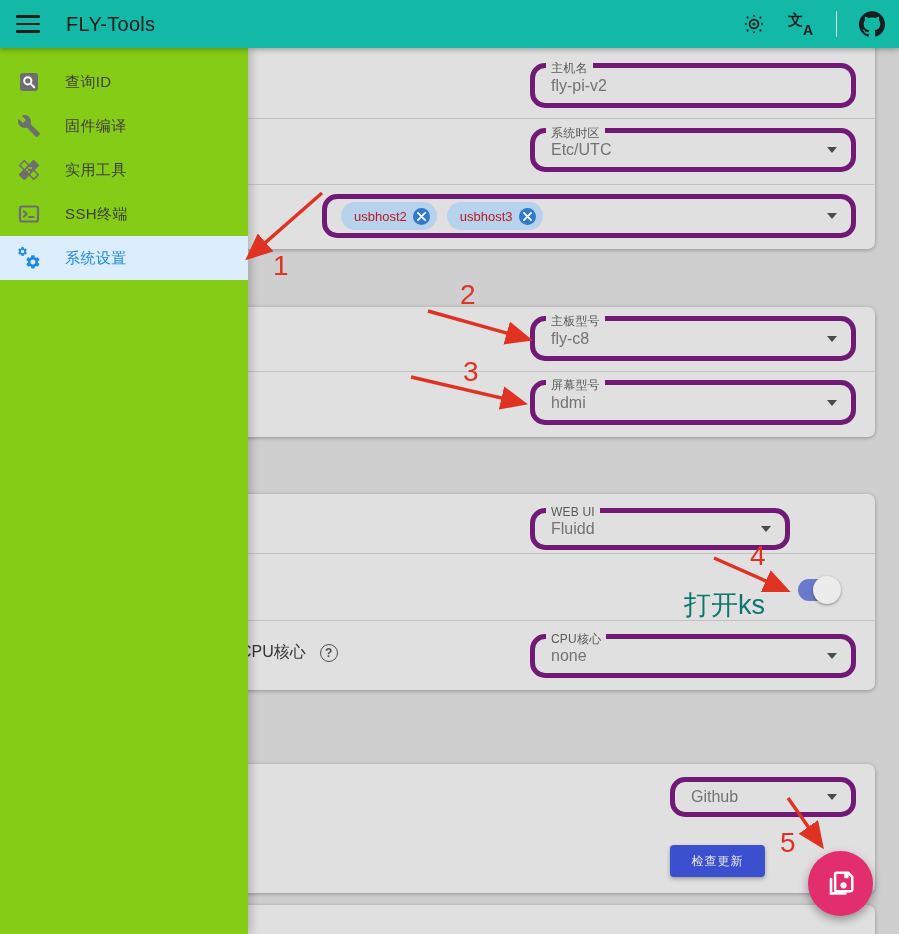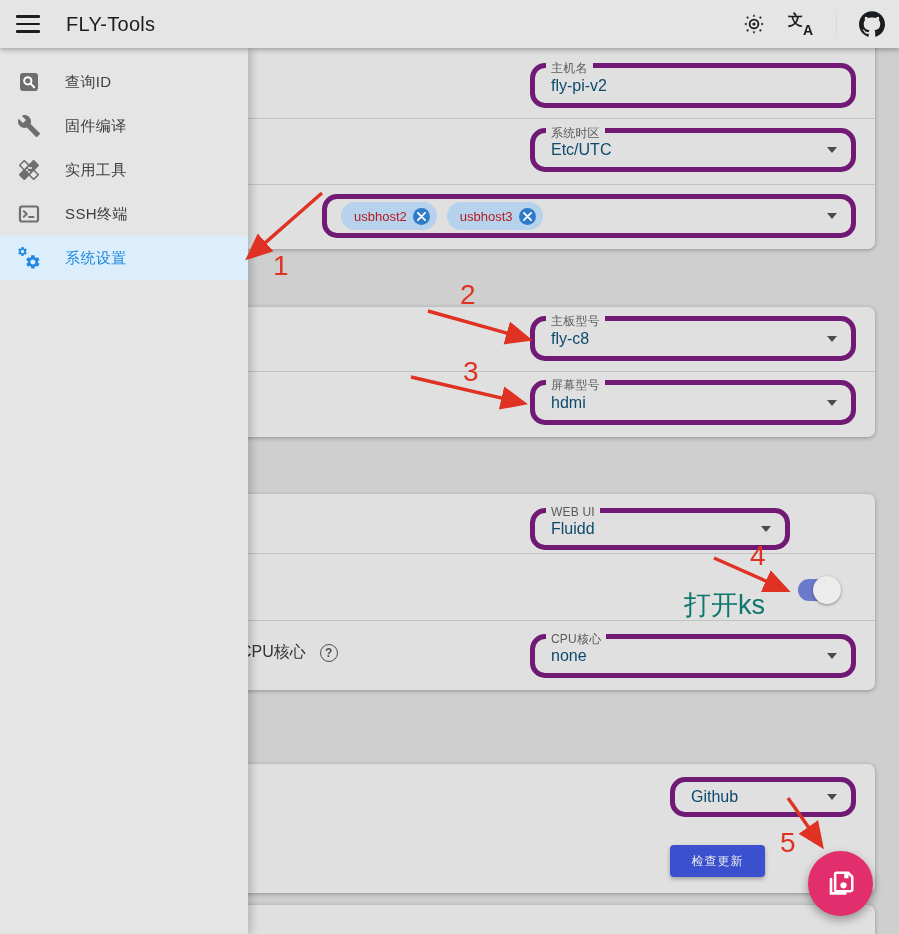--- a/index.html
+++ b/index.html
@@ -4,34 +4,34 @@
 <style>
   html,body{margin:0;padding:0;background:#fff;}
   *{box-sizing:border-box;}
   .stage{
     position:relative;width:899px;height:934px;overflow:hidden;
     font-family:"Liberation Sans","DejaVu Sans",sans-serif;
     background:#cfcfcf;
   }
   
   .appbar{
-    position:absolute;left:0;top:0;width:899px;height:48px;background:#e5e5e5;
+    position:absolute;left:0;top:0;width:899px;height:48px;background:#14b8a6;
     box-shadow:0 2px 5px rgba(0,0,0,.28);z-index:30;display:flex;align-items:center;
   }
   .hamburger{width:24px;height:18px;margin-left:16px;display:flex;flex-direction:column;justify-content:space-between;cursor:pointer;}
   .hamburger span{display:block;height:2.6px;background:#1d1d1d;border-radius:1px;}
   .app-title{margin-left:26px;font-size:20px;color:#1c1c1c;letter-spacing:.3px;}
   .appbar-right{position:absolute;right:14px;top:0;height:48px;display:flex;align-items:center;gap:22px;}
   .vdiv{width:1px;height:26px;background:#dadada;}
   .translate-ic{position:relative;width:26px;height:24px;color:#1d1d1d;}
   .translate-ic .cn{position:absolute;left:0;top:-1px;font-size:15px;font-weight:bold;}
   .translate-ic .en{position:absolute;right:1px;bottom:-2px;font-size:14px;font-weight:bold;}
   
   .sidebar{
-    position:absolute;left:0;top:48px;width:248px;height:886px;background:#e5e5e5;
+    position:absolute;left:0;top:48px;width:248px;height:886px;background:#84cc16;
     box-shadow:4px 0 8px rgba(0,0,0,.18);z-index:20;padding-top:12px;
   }
   .side-item{height:44px;display:flex;align-items:center;cursor:pointer;color:#3e3e3e;}
   .side-item .ic{width:24px;height:24px;margin-left:17px;flex:0 0 auto;color:#6e6e6e;}
   .side-item .lbl{margin-left:24px;font-size:15px;font-weight:500;letter-spacing:.4px;}
   .side-item.active{background:#dceefb;color:#1e88e5;}
   .side-item.active .ic{color:#1e88e5;}
   
   .card{
     position:absolute;background:#e0e0e0;border-radius:7px;
@@ -41,21 +41,21 @@
   
   .field{
     position:absolute;border:5px solid #701a75;border-radius:15px;background:transparent;
   }
   .field .flabel{
     position:absolute;top:-8px;left:11px;padding:0 5px;background:#e0e0e0;
     font-size:12px;color:#5a5a5a;letter-spacing:.2px;white-space:nowrap;
   }
   .field .fvalue{
     position:absolute;left:16px;top:50%;transform:translateY(-50%);
-    font-size:16px;color:#0c4a6e;white-space:nowrap;
+    font-size:16px;color:#737373;white-space:nowrap;
   }
   .field .caret{
     position:absolute;right:14px;top:50%;margin-top:-3px;width:0;height:0;
     border-left:5.5px solid transparent;border-right:5.5px solid transparent;border-top:6.5px solid #4a4a4a;
   }
   
   .chiprow{position:absolute;left:14px;top:50%;transform:translateY(-50%);display:flex;gap:10px;}
   .chip{
     height:28px;border-radius:14px;background:#b6d2ec;display:flex;align-items:center;
     padding:0 7px 0 13px;gap:6px;

